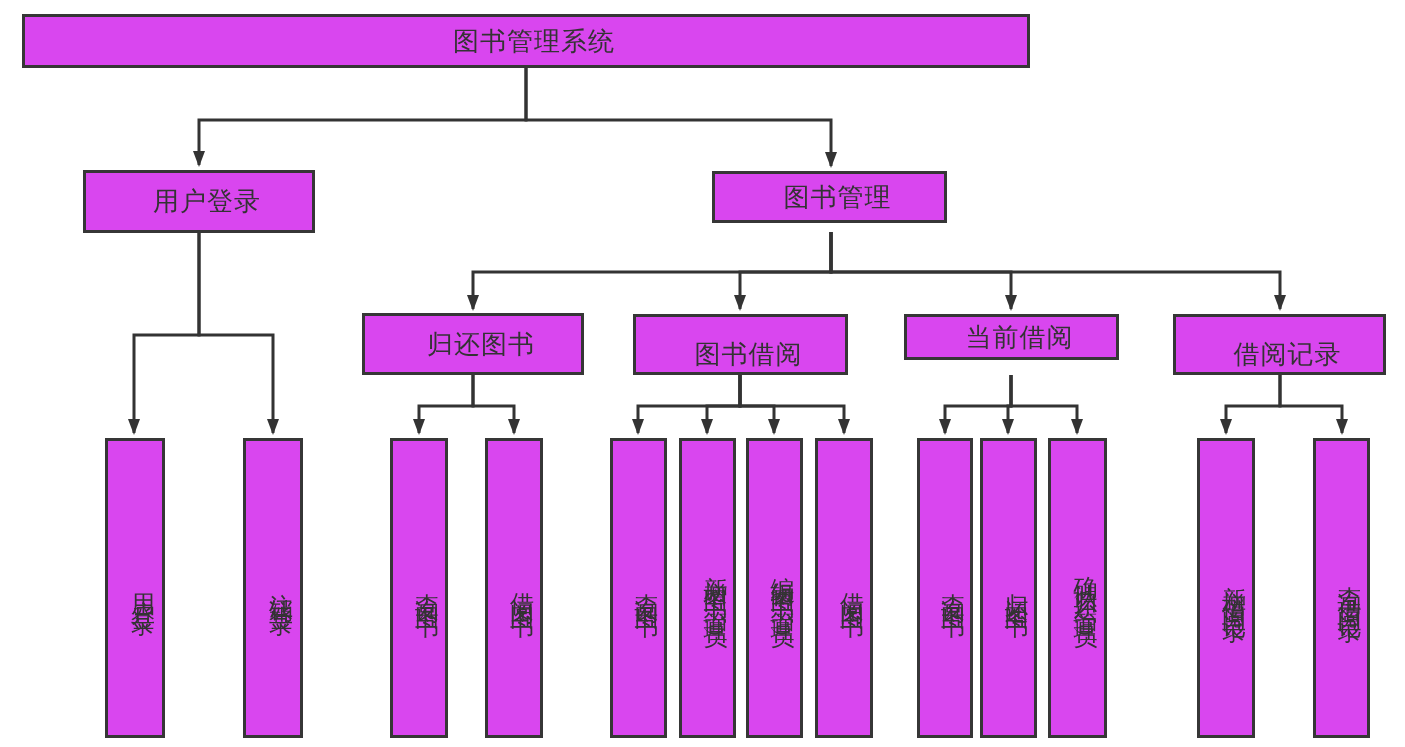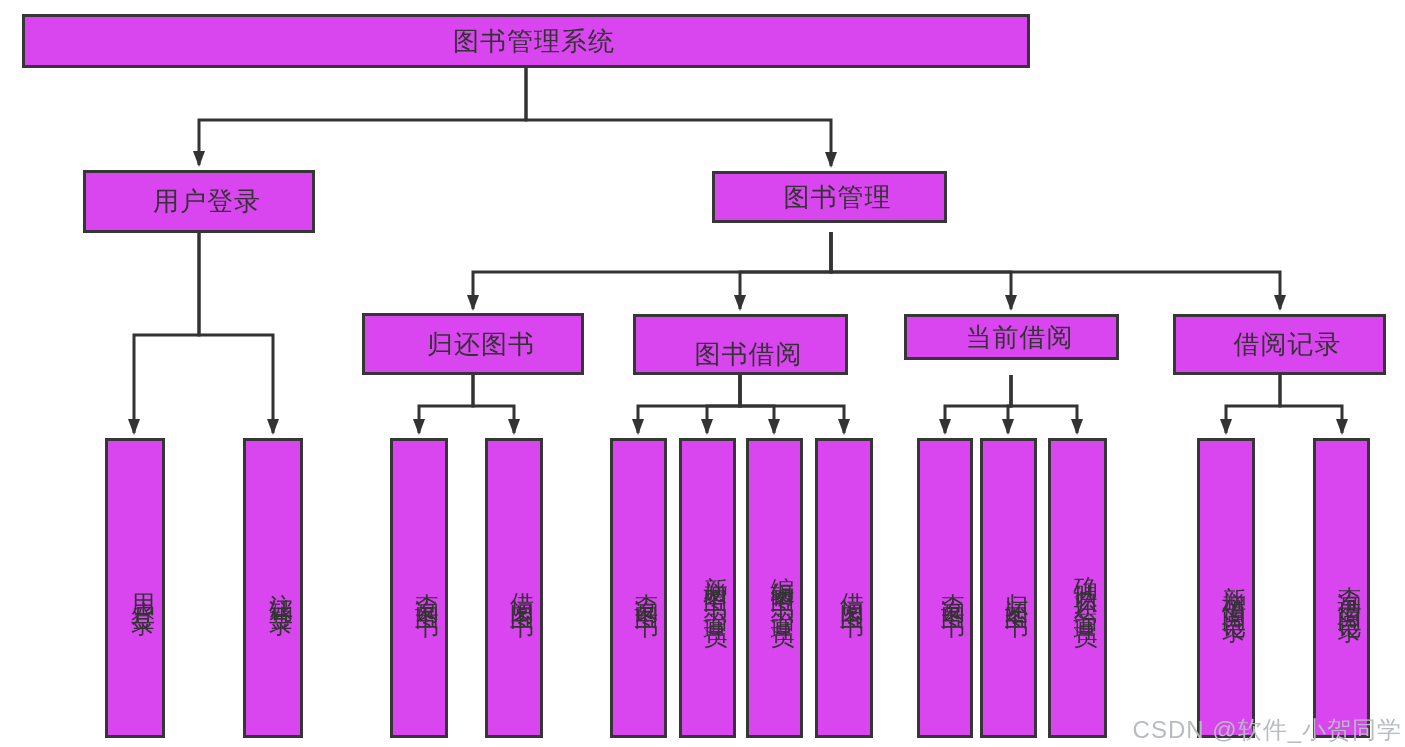--- a/index.html
+++ b/index.html
@@ -107,21 +107,21 @@
 
   <div class="node" style="left:362px; top:313px; width:222px; height:62px;">
     <span>归还图书</span>
   </div>
   <div class="node" style="left:633px; top:314px; width:215px; height:61px;align-items:flex-end;">
     <span>图书借阅</span>
   </div>
   <div class="node" style="left:904px; top:314px; width:215px; height:46px;">
     <span>当前借阅</span>
   </div>
-  <div class="node" style="left:1173px; top:314px; width:213px; height:61px;">
+  <div class="node" style="left:1173px; top:314px; width:213px; height:61px;align-items:flex-end;">
     <span>借阅记录</span>
   </div>
 
   <div class="node leaf" style="left:105px; top:438px; width:60px; height:300px;">
     <span class="vtext">用户登录</span>
   </div>
   <div class="node leaf" style="left:243px; top:438px; width:60px; height:300px;">
     <span class="vtext">注销登录</span>
   </div>
 
@@ -155,15 +155,14 @@
     <span class="vtext">确认归还（管理员）</span>
   </div>
 
   <div class="node leaf" style="left:1197px; top:438px; width:58px; height:300px;">
     <span class="vtext">新增借阅记录</span>
   </div>
   <div class="node leaf" style="left:1313px; top:438px; width:57px; height:300px;">
     <span class="vtext">查询借阅记录</span>
   </div>
 
-  <div class="watermark">CSDN @软件_小贺同学</div>
 
 </div>
 
 </body></html>

